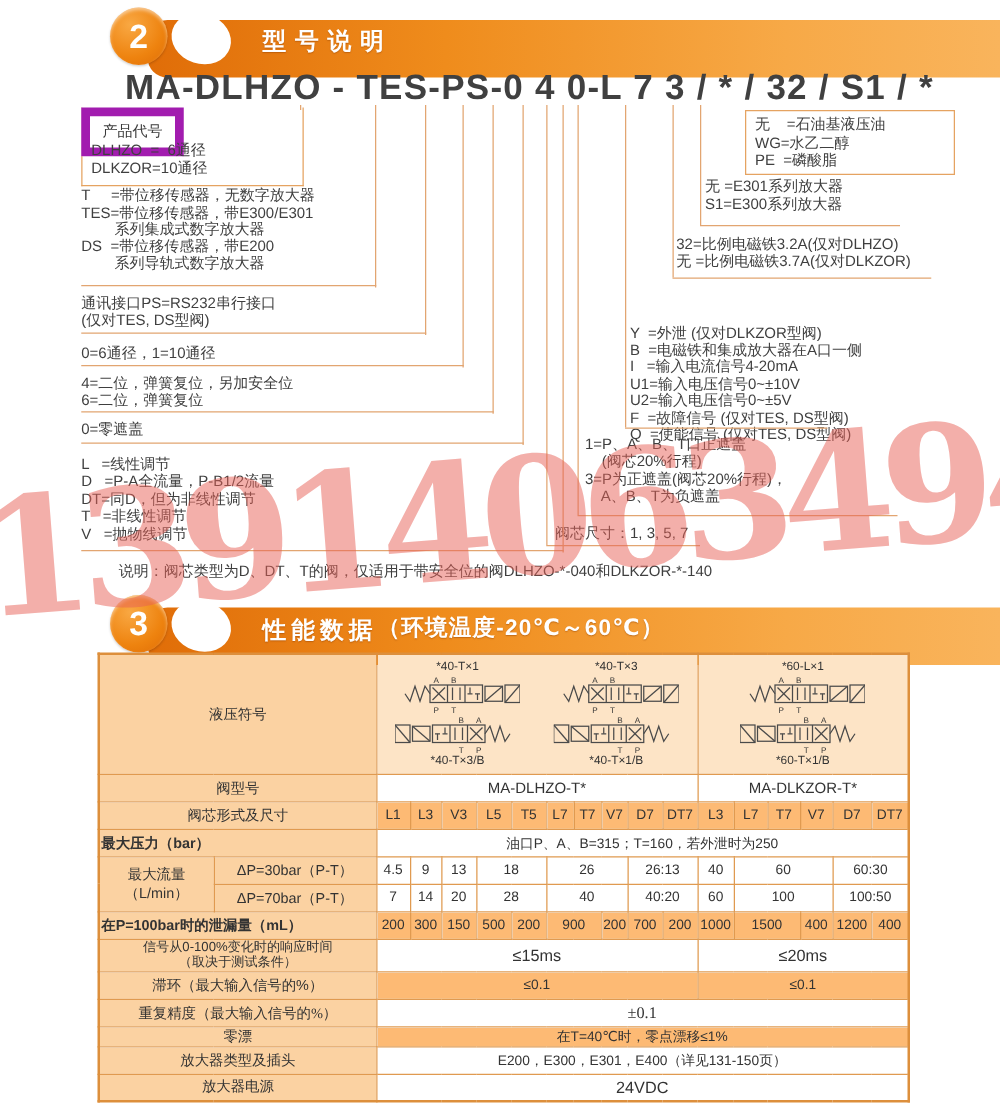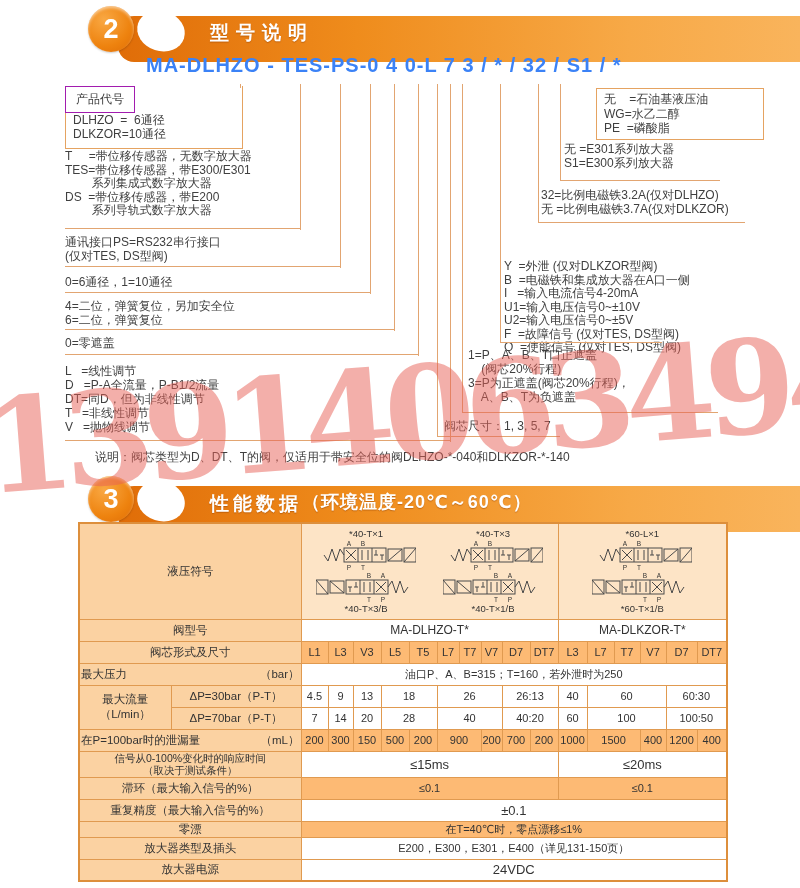--- a/index.html
+++ b/index.html
@@ -16,45 +16,45 @@
        border-radius:50%;transform:rotate(18deg) scaleX(1.15);}
   .bar-title{position:absolute;left:92px;top:4px;color:#fff;font-size:19px;font-weight:bold;
        letter-spacing:7px;text-shadow:0 1px 1px rgba(140,60,0,.45);white-space:nowrap;}
   .bar-sub{font-size:18px;letter-spacing:1px;vertical-align:2px;}
   .badge{position:absolute;left:0;top:0;width:46px;height:46px;border-radius:50%;
        background:radial-gradient(circle at 35% 30%,#f9a843,#ee830f 60%,#df6c05);
        color:#fff;font-size:27px;font-weight:bold;text-align:center;line-height:46px;
        box-shadow:inset 0 2px 3px rgba(255,255,255,.5),0 1px 2px rgba(0,0,0,.2);}
 
   
-  .model-code{position:absolute;left:100px;top:54px;font-size:20px;font-weight:bold;
-       color:#3b82f6;letter-spacing:1px;white-space:pre;margin-left:46px;}
+  .model-code{position:absolute;left:100px;top:54px;font-size:28px;font-weight:bold;
+       color:#404040;letter-spacing:1px;white-space:pre;}
 
   
   .blk{position:absolute;font-size:12px;line-height:13.5px;color:#3f3f3f;}
   .bk-line{white-space:pre;}
   .boxed{border:1px solid #e5a361;background:#fff;padding:3px 7px;}
-  .hdr-box{position:absolute;border:1px solid #a21caf;background:#fff;font-size:12px;
+  .hdr-box{position:absolute;border:7px solid #a21caf;background:#fff;font-size:12px;
        padding:4px 10px;z-index:3;}
   .open-box{position:absolute;border:1px solid #e5a361;border-top:none;z-index:2;}
   .conn{position:absolute;background:#e2a571;z-index:1;}
   .note-line{position:absolute;font-size:12px;color:#3f3f3f;white-space:pre;}
 
   
   table.perf{position:absolute;left:78px;top:522px;border-collapse:collapse;table-layout:fixed;
        width:648px;border:2px solid #dd8f3c;font-size:11px;color:#333;}
   table.perf td{border:1px solid #e09a50;text-align:center;padding:0 1px;overflow:hidden;}
   td.plain{background:#fff;}
   td.alt{background:#fdba74;}
   td.label{background:#fbd2a2;text-align:left;padding:1px 5px;font-size:11.5px;}
   td.symcell{background:#fde4c6;}
   td.model{font-size:12px;background:#fff;margin-top:13px;}
   td.big{font-size:13px;}
   td.small{font-size:10.5px;line-height:12px;}
-  .lbl-flex{display:flex;justify-content:space-between;align-items:center;}
+  .lbl-flex{display:flex;align-items:center;font-weight:bold;}
   .sym-grid{display:flex;flex-wrap:wrap;justify-content:space-around;align-items:center;height:100%;}
   .sym-col{display:flex;flex-direction:column;justify-content:space-around;align-items:center;height:100%;}
   .sym-wrap{display:flex;flex-direction:column;align-items:center;}
   .sym-label{font-size:9.5px;color:#333;line-height:11px;}
 
   
   .watermark{position:absolute;left:-18px;top:338px;width:860px;z-index:9;pointer-events:none;
        font-family:"DejaVu Serif","Liberation Serif",serif;font-weight:bold;
        font-size:130px;letter-spacing:-10px;color:rgba(232,96,86,0.5);
        transform:rotate(-4.5deg);white-space:nowrap;}
@@ -474,21 +474,21 @@
             <div>（取决于测试条件）</div>
           </td>
           <td colspan="10" class="big">≤15ms</td>
           <td colspan="6" class="big">≤20ms</td>
         </tr>
         <tr style="height: 22px;">
           <td colspan="2" class="label">滞环（最大输入信号的%）</td>
           <td colspan="10" class="alt">≤0.1</td>
           <td colspan="6" class="alt">≤0.1</td>
         </tr>
-        <tr style="height: 22px;">
+        <tr style="height: 22px; font-family: Liberation Serif, serif;">
           <td colspan="2" class="label">重复精度（最大输入信号的%）</td>
           <td colspan="16" class="big">±0.1</td>
         </tr>
         <tr style="height: 15px;">
           <td colspan="2" class="label">零漂</td>
           <td colspan="16" class="alt">在T=40℃时，零点漂移≤1%</td>
         </tr>
         <tr style="height: 22px;">
           <td colspan="2" class="label">放大器类型及插头</td>
           <td colspan="16" class="plain">E200，E300，E301，E400（详见131-150页）</td>

